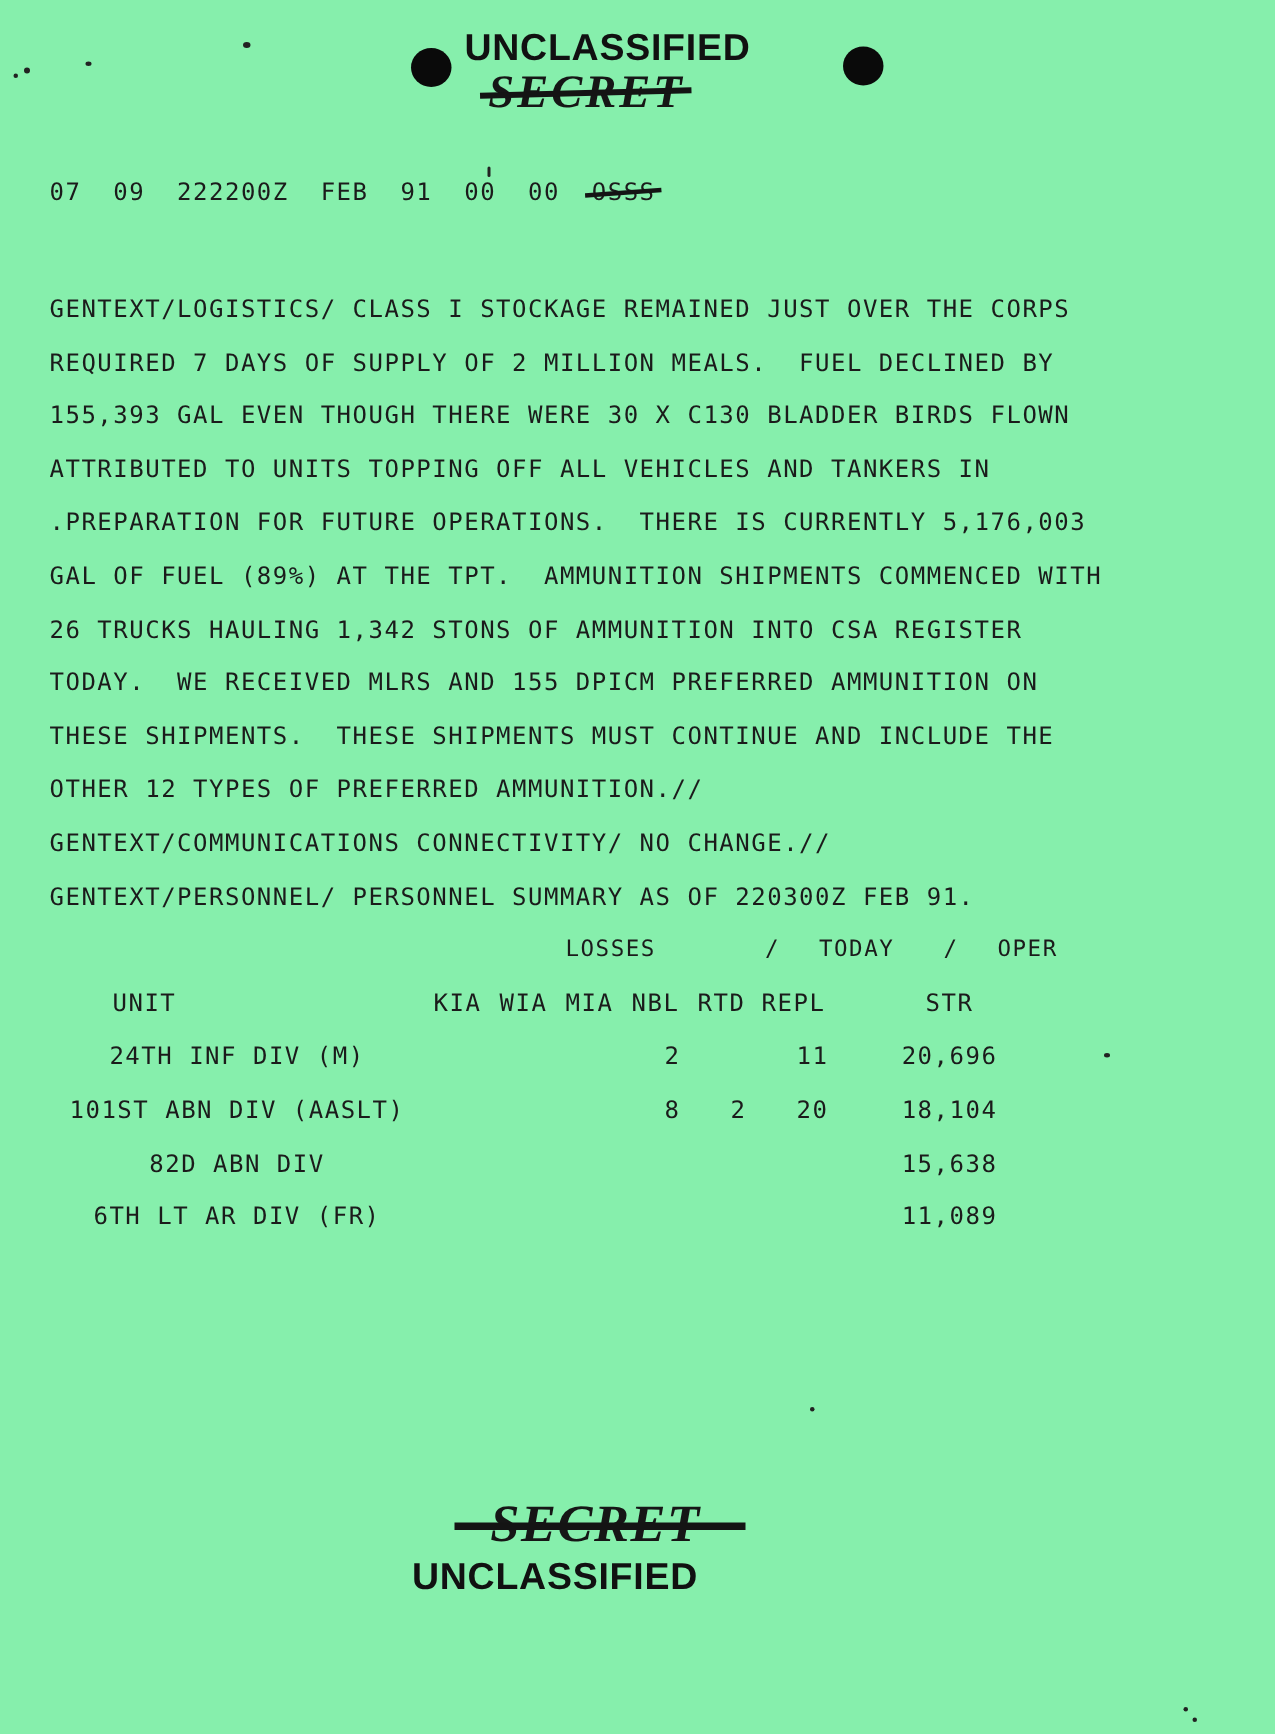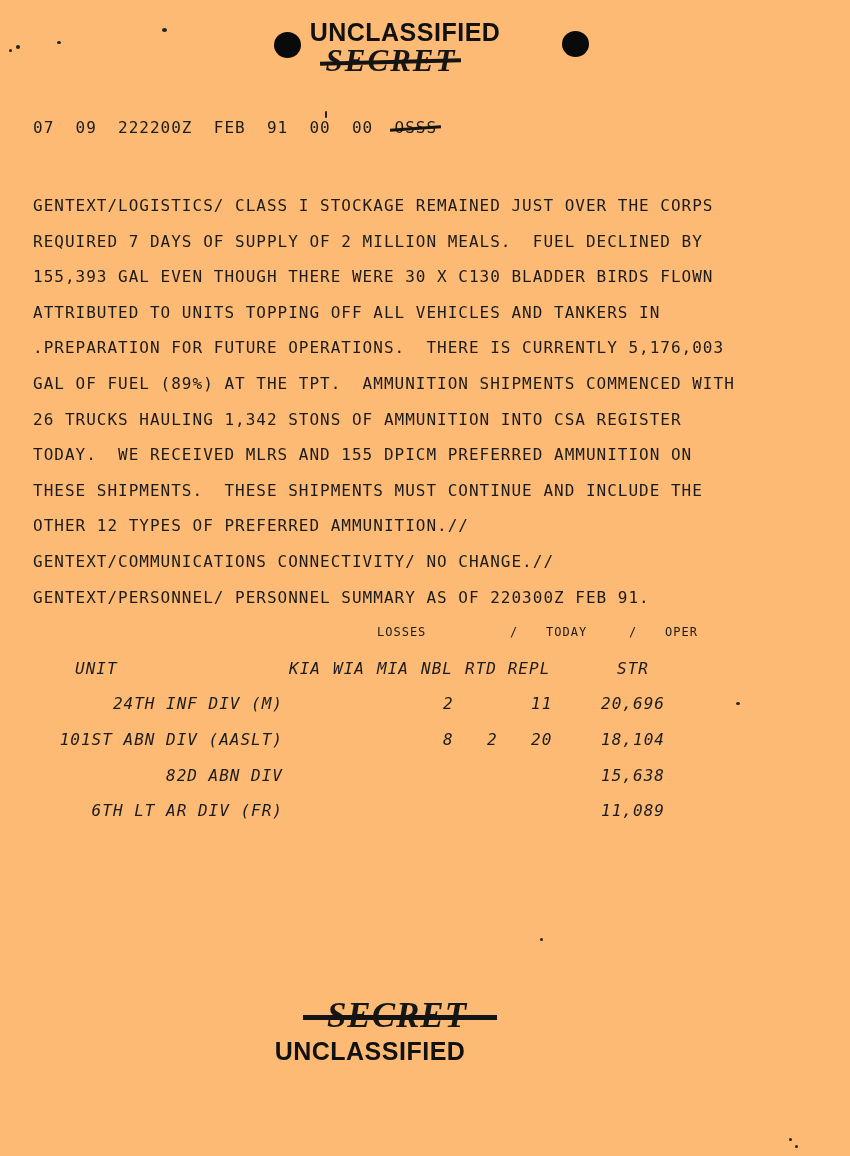--- a/index.html
+++ b/index.html
@@ -1,19 +1,19 @@
 <!DOCTYPE html>
 <html><head>
 <meta charset="utf-8">
 <style>
   * { margin:0; padding:0; box-sizing:border-box; }
   html,body { background:#ffffff; }
   .page {
     position:relative; width:850px; height:1156px; margin:0 auto;
-    background:#fdba74; color:#1b1b1b; overflow:hidden;
+    background:#86efac; color:#1b1b1b; overflow:hidden;
     font-family:"DejaVu Sans Mono", monospace;
   }
   
   .top-block { position:absolute; top:18px; left:0; width:100%; text-align:center; }
   .unclassified-top {
     font-family:"Liberation Sans", sans-serif; font-weight:bold;
     font-size:25px; letter-spacing:0.5px; color:#111;
     transform:translateX(-20px);
   }
   .secret-stamp {
@@ -34,29 +34,29 @@
   }
   .struck-code { position:relative; display:inline-block; }
   .strike-date { left:-5px; right:-3px; top:45%; height:3px; transform:rotate(-4deg); }
   
   .body-block { position:absolute; top:188px; left:33px; width:800px; }
   .line {
     white-space:pre; height:35.6px; line-height:35.6px;
     font-size:16px; letter-spacing:1px;
   }
   
-  .group-header { position:relative; height:35.6px; line-height:35.6px; font-size:12px; letter-spacing:1px; }
+  .group-header { position:relative; height:35.6px; line-height:35.6px; font-size:15px; letter-spacing:1px; }
   .gh-item { position:absolute; top:0; white-space:pre; }
   .ptable { border-collapse:collapse; table-layout:fixed; width:678px; }
   .ptable th, .ptable td {
     font-weight:normal; padding:0; height:35.6px; line-height:35.6px;
-    font-size:16px; letter-spacing:1px; white-space:pre; vertical-align:middle;font-style:italic;
+    font-size:16px; letter-spacing:1px; white-space:pre; vertical-align:middle;
   }
   .ptable th.unit { text-align:left; padding-left:42px; }
-  .ptable td.unit { text-align:right; }
+  .ptable td.unit { text-align:center; }
   .ptable .num { }
   .ptable tbody .num span { position:relative; left:28px; }
   .ptable .str { text-align:center; }
   
   .footer-block { position:absolute; top:996px; left:0; width:100%; text-align:center; }
   .secret-bottom { font-size:35px; letter-spacing:1px; transform:translateX(-28px); }
   .strike-bottom { left:-24px; right:-30px; top:48%; height:5px; }
   .unclassified-bottom {
     font-family:"Liberation Sans", sans-serif; font-weight:bold;
     font-size:25px; letter-spacing:0.5px; color:#111;

